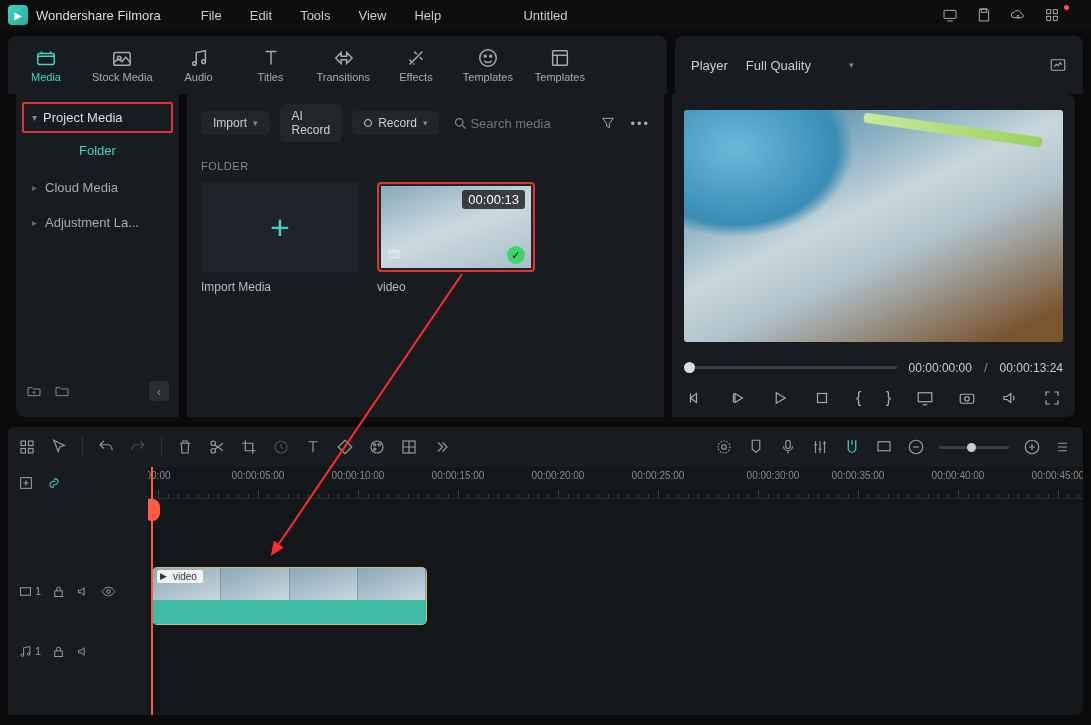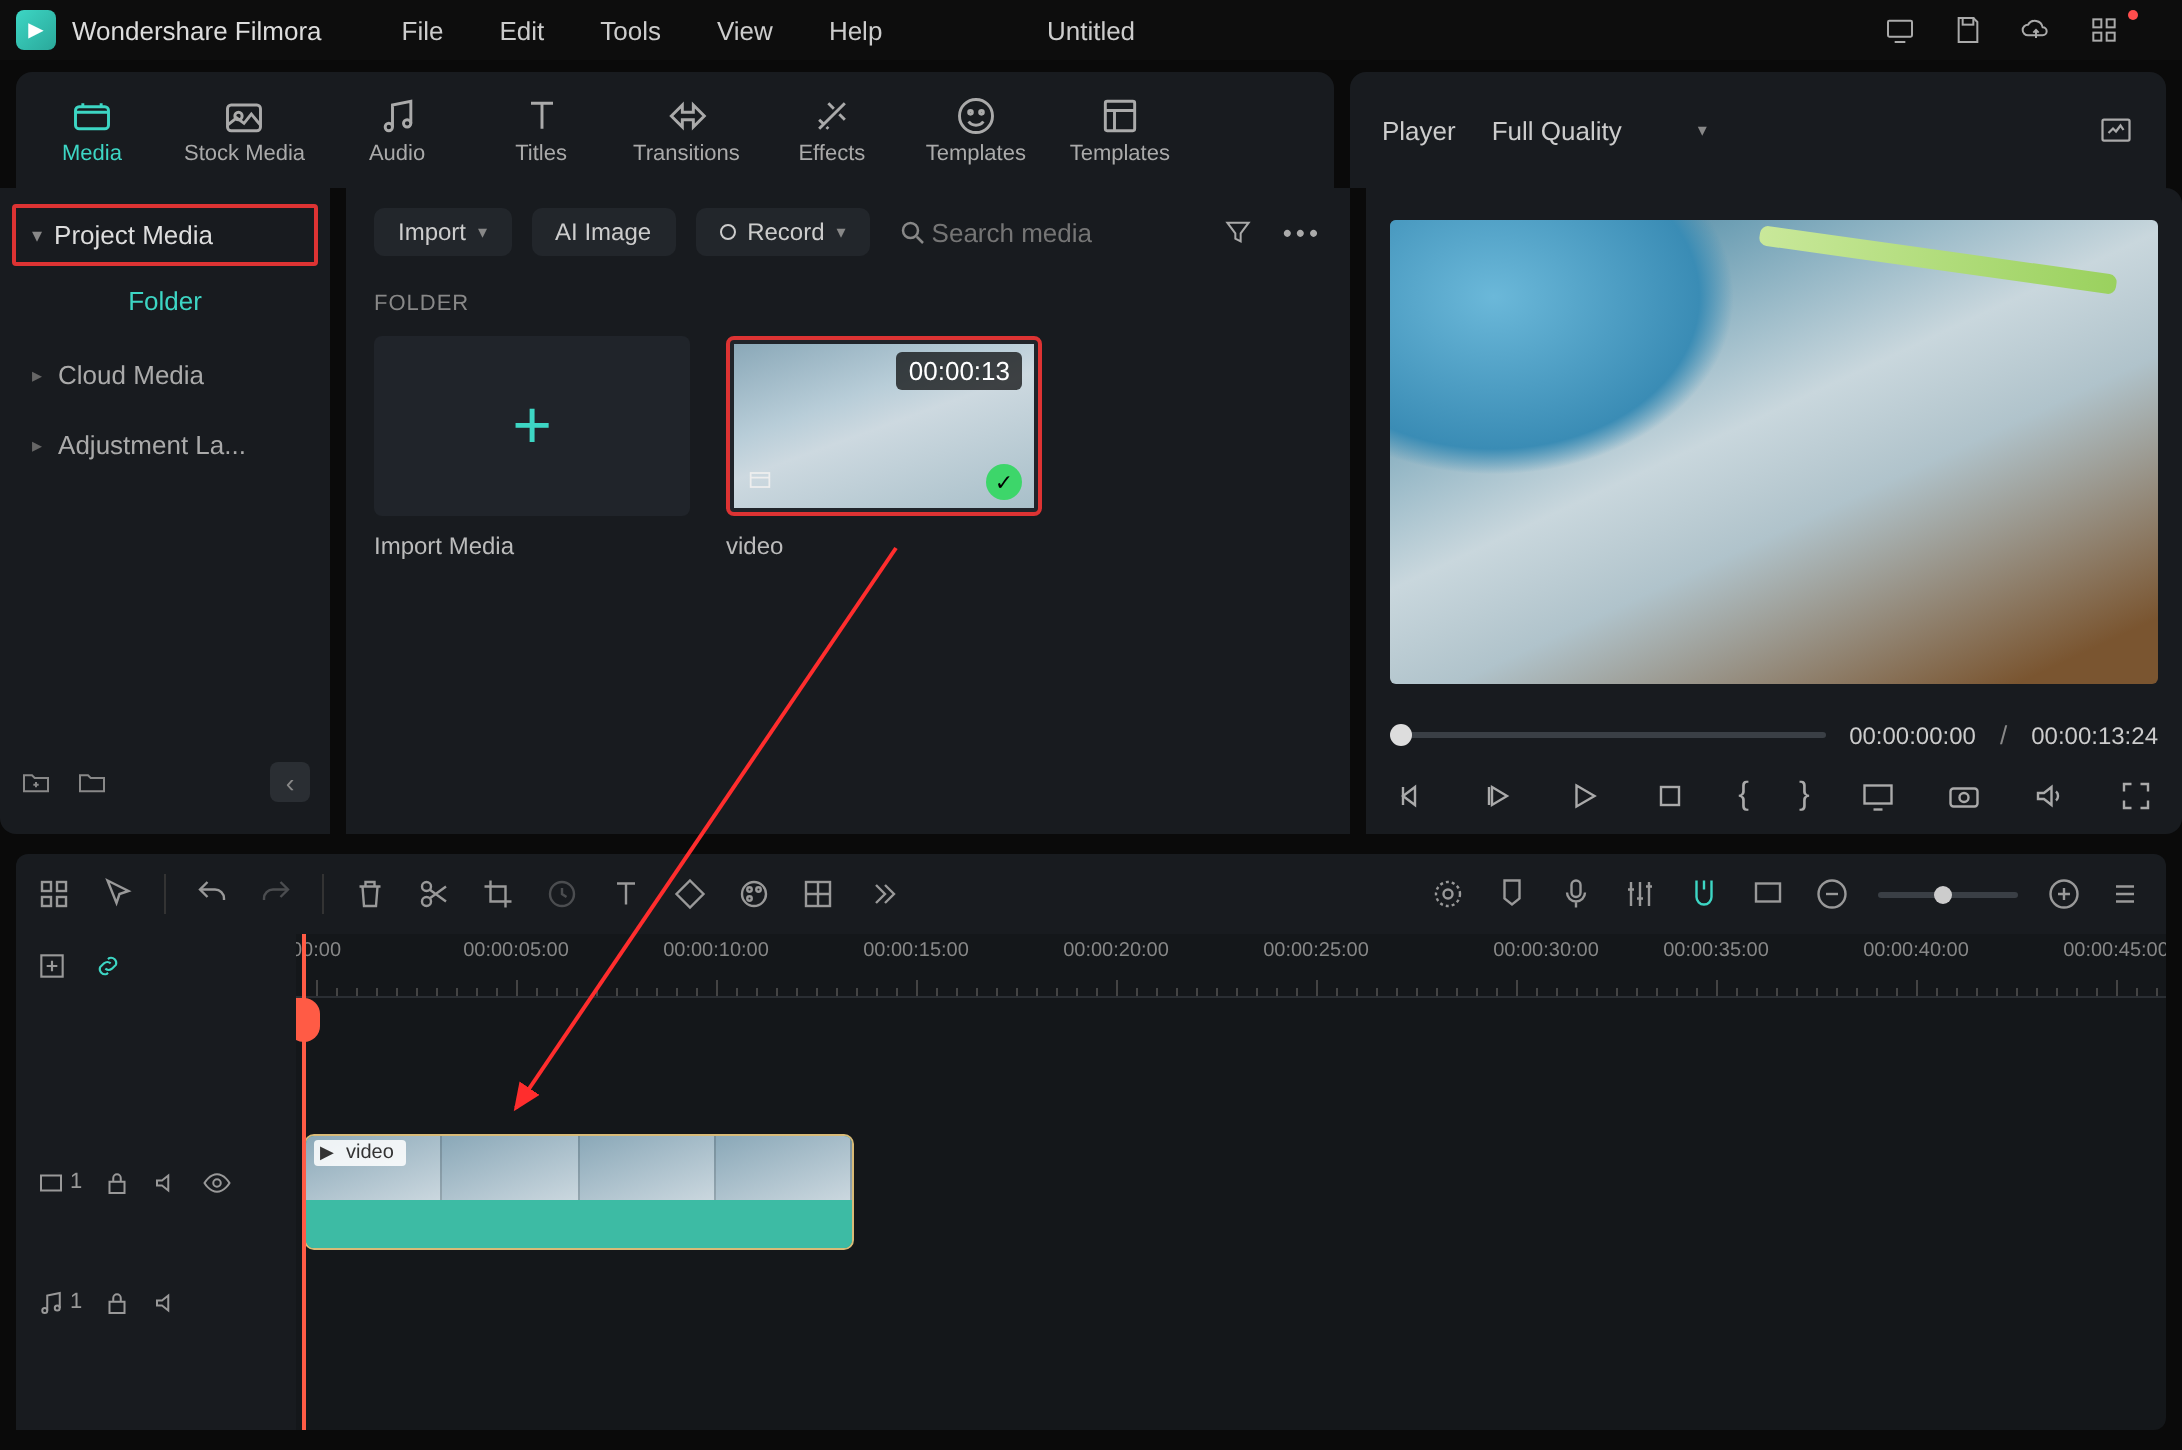--- a/index.html
+++ b/index.html
@@ -18,21 +18,21 @@
   .red-dot { width:5px; height:5px; background:#ff4d4d; border-radius:50%; position:relative; top:-8px; left:-14px;}
 
   
   .tabs-row { height: 58px; background: #181b1f; margin: 6px 8px 0 8px; border-radius: 8px 8px 0 0; display: flex; align-items: center; padding: 0 12px; gap: 20px;}
   .tab { display:flex; flex-direction:column; align-items:center; gap:2px; color:#aaa; cursor:pointer; min-width:52px;}
   .tab.active { color:#3dd6c4; }
   .tab svg { width:22px; height:22px; fill:none; stroke:currentColor; stroke-width:1.6;}
   .tab .lbl { font-size:11px;}
 
   
-  .main { display:flex; gap:8px; padding:0 0; }
+  .main { display:flex; gap:8px; padding:0 16px; }
   .left-col { width:165px; background:#181b1f; border-radius:0 0 0 8px; padding:8px 6px; display:flex; flex-direction:column;}
   .project-media { border:2px solid #d33; padding:6px 8px; display:flex; align-items:center; gap:6px; color:#ddd; font-size:13px; border-radius:2px;}
   .project-media::before { content:"▾"; font-size:10px; color:#888;}
   .folder-lbl { color:#3dd6c4; text-align:center; padding:10px 0 12px; font-size:13px;}
   .side-item { display:flex; align-items:center; gap:8px; padding:10px 10px; color:#aaa; cursor:pointer;}
   .side-item::before { content:"▸"; font-size:10px; color:#666;}
   .left-bottom { margin-top:auto; display:flex; align-items:center; gap:12px; padding:8px 4px;}
   .left-bottom svg { width:16px; height:16px; stroke:#888; fill:none; stroke-width:1.5;}
   .left-bottom .collapse { margin-left:auto; background:#2a2e33; width:20px; height:20px; border-radius:4px; display:flex; align-items:center; justify-content:center; color:#888;}
 
@@ -249,21 +249,21 @@
     </div>
   </div>
 
   <div class="center-col">
     <div class="center-toolbar">
       <div class="pill">
           <span>Import</span>
           <span class="chev">▾</span>
         </div>
       <div class="pill">
-          <span>AI Image</span>
+          <span>AI Record</span>
         </div>
       <div class="pill">
           <span class="rec-dot"></span>
           <span>Record</span>
           <span class="chev">▾</span>
         </div>
       <div class="search-wrap">
         <svg viewBox="0 0 24 24">
             <circle cx="10" cy="10" r="6"></circle>
             <path d="M20 20l-5-5"></path>

